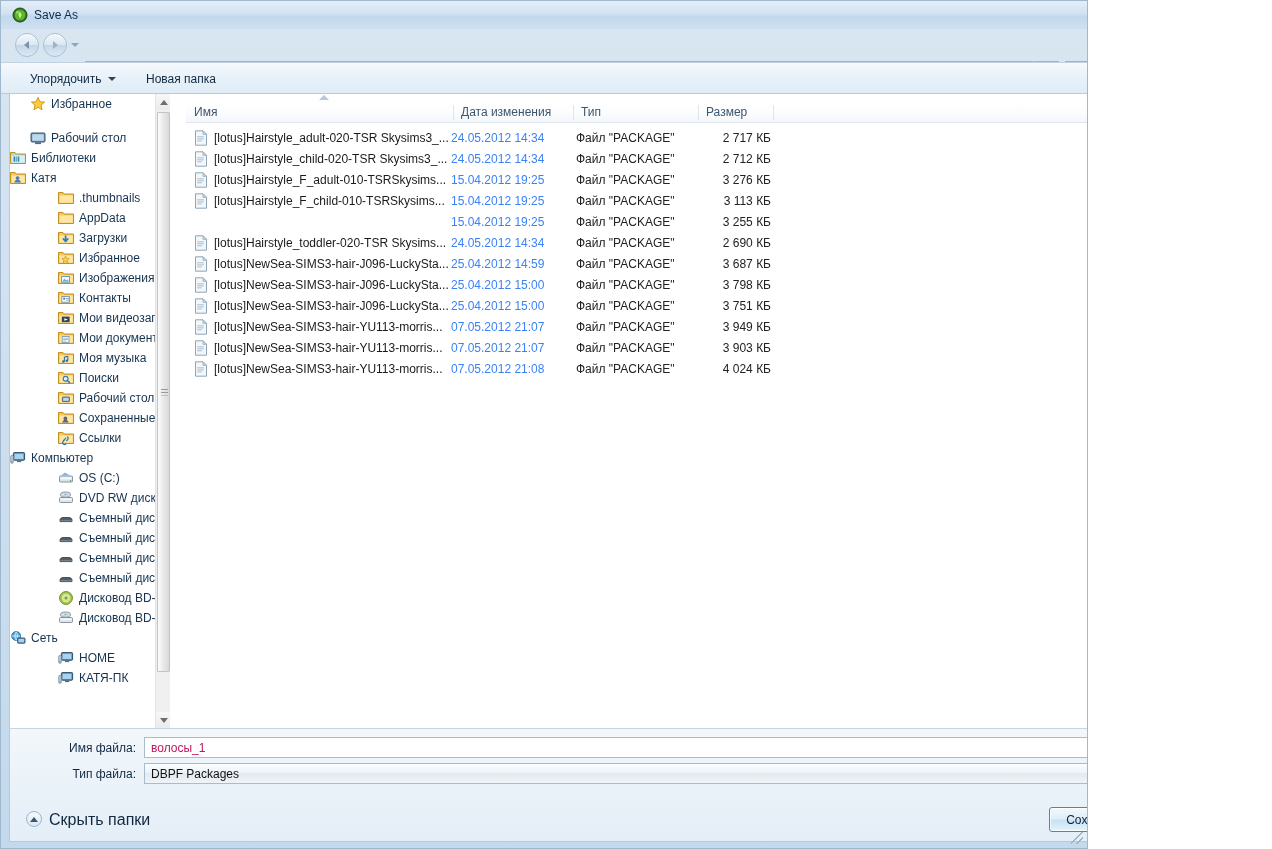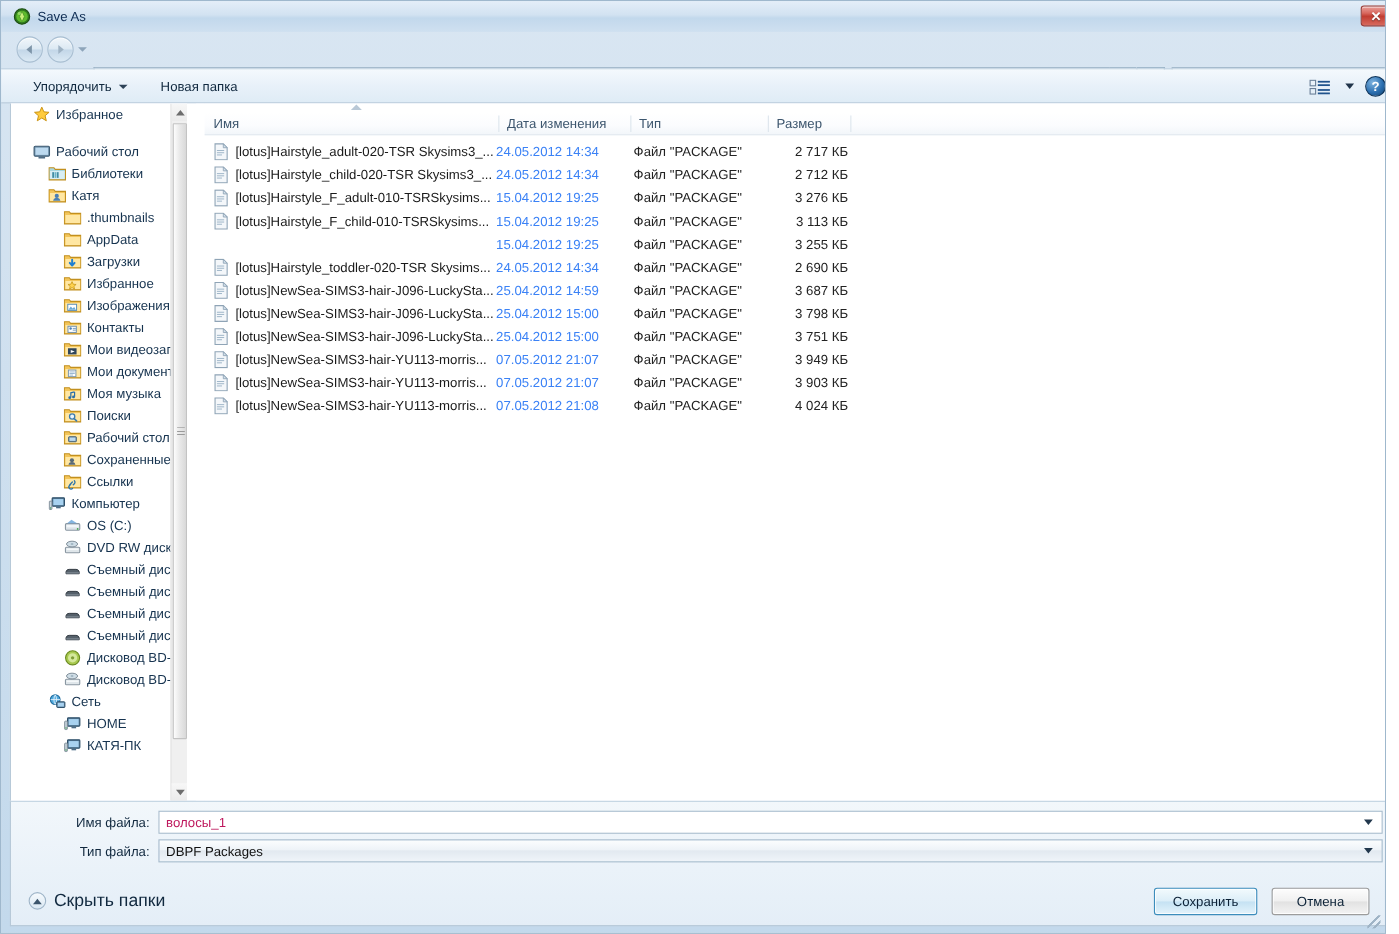--- a/index.html
+++ b/index.html
@@ -9,21 +9,21 @@
     overflow: hidden;
     font-family: "Liberation Sans", sans-serif;
     font-size: 12px;
     background: #ffffff;
   }
 
   
   #window {
     position: absolute;
     left: 0; top: 0;
-    width: 1260px; height: 849px;
+    width: 1088px; height: 849px;
     background: linear-gradient(to bottom, #d9e6f2 0%, #cfe0ef 40%, #c3d9ec 100%);
     border: 1px solid #9fb8cd;
     overflow: hidden;
   }
 
   
   #titlebar {
     position: absolute;
     left: 0; top: 0;
     width: 1272px; height: 28px;
@@ -210,21 +210,21 @@
     font-size: 12px; color: #16334f;
     white-space: nowrap;
     cursor: pointer;
   }
   .tree-item .ticon {
     width: 16px; height: 16px; flex: 0 0 16px;
     margin-right: 5px;
     display: block;
   }
   .lvl0 { padding-left: 20px; }
-  .lvl1 { padding-left: 34px; }
+  .lvl1 { }
   .lvl2 { padding-left: 48px; }
   .tree-gap { height: 14px; }
 
   #navpane-scroll {
     position: absolute; right: 0; top: 0;
     width: 15px; height: 634px;
     background: #f0f0f0;
     border-left: 1px solid #e3e3e3;
   }
   .sb-arrow {

